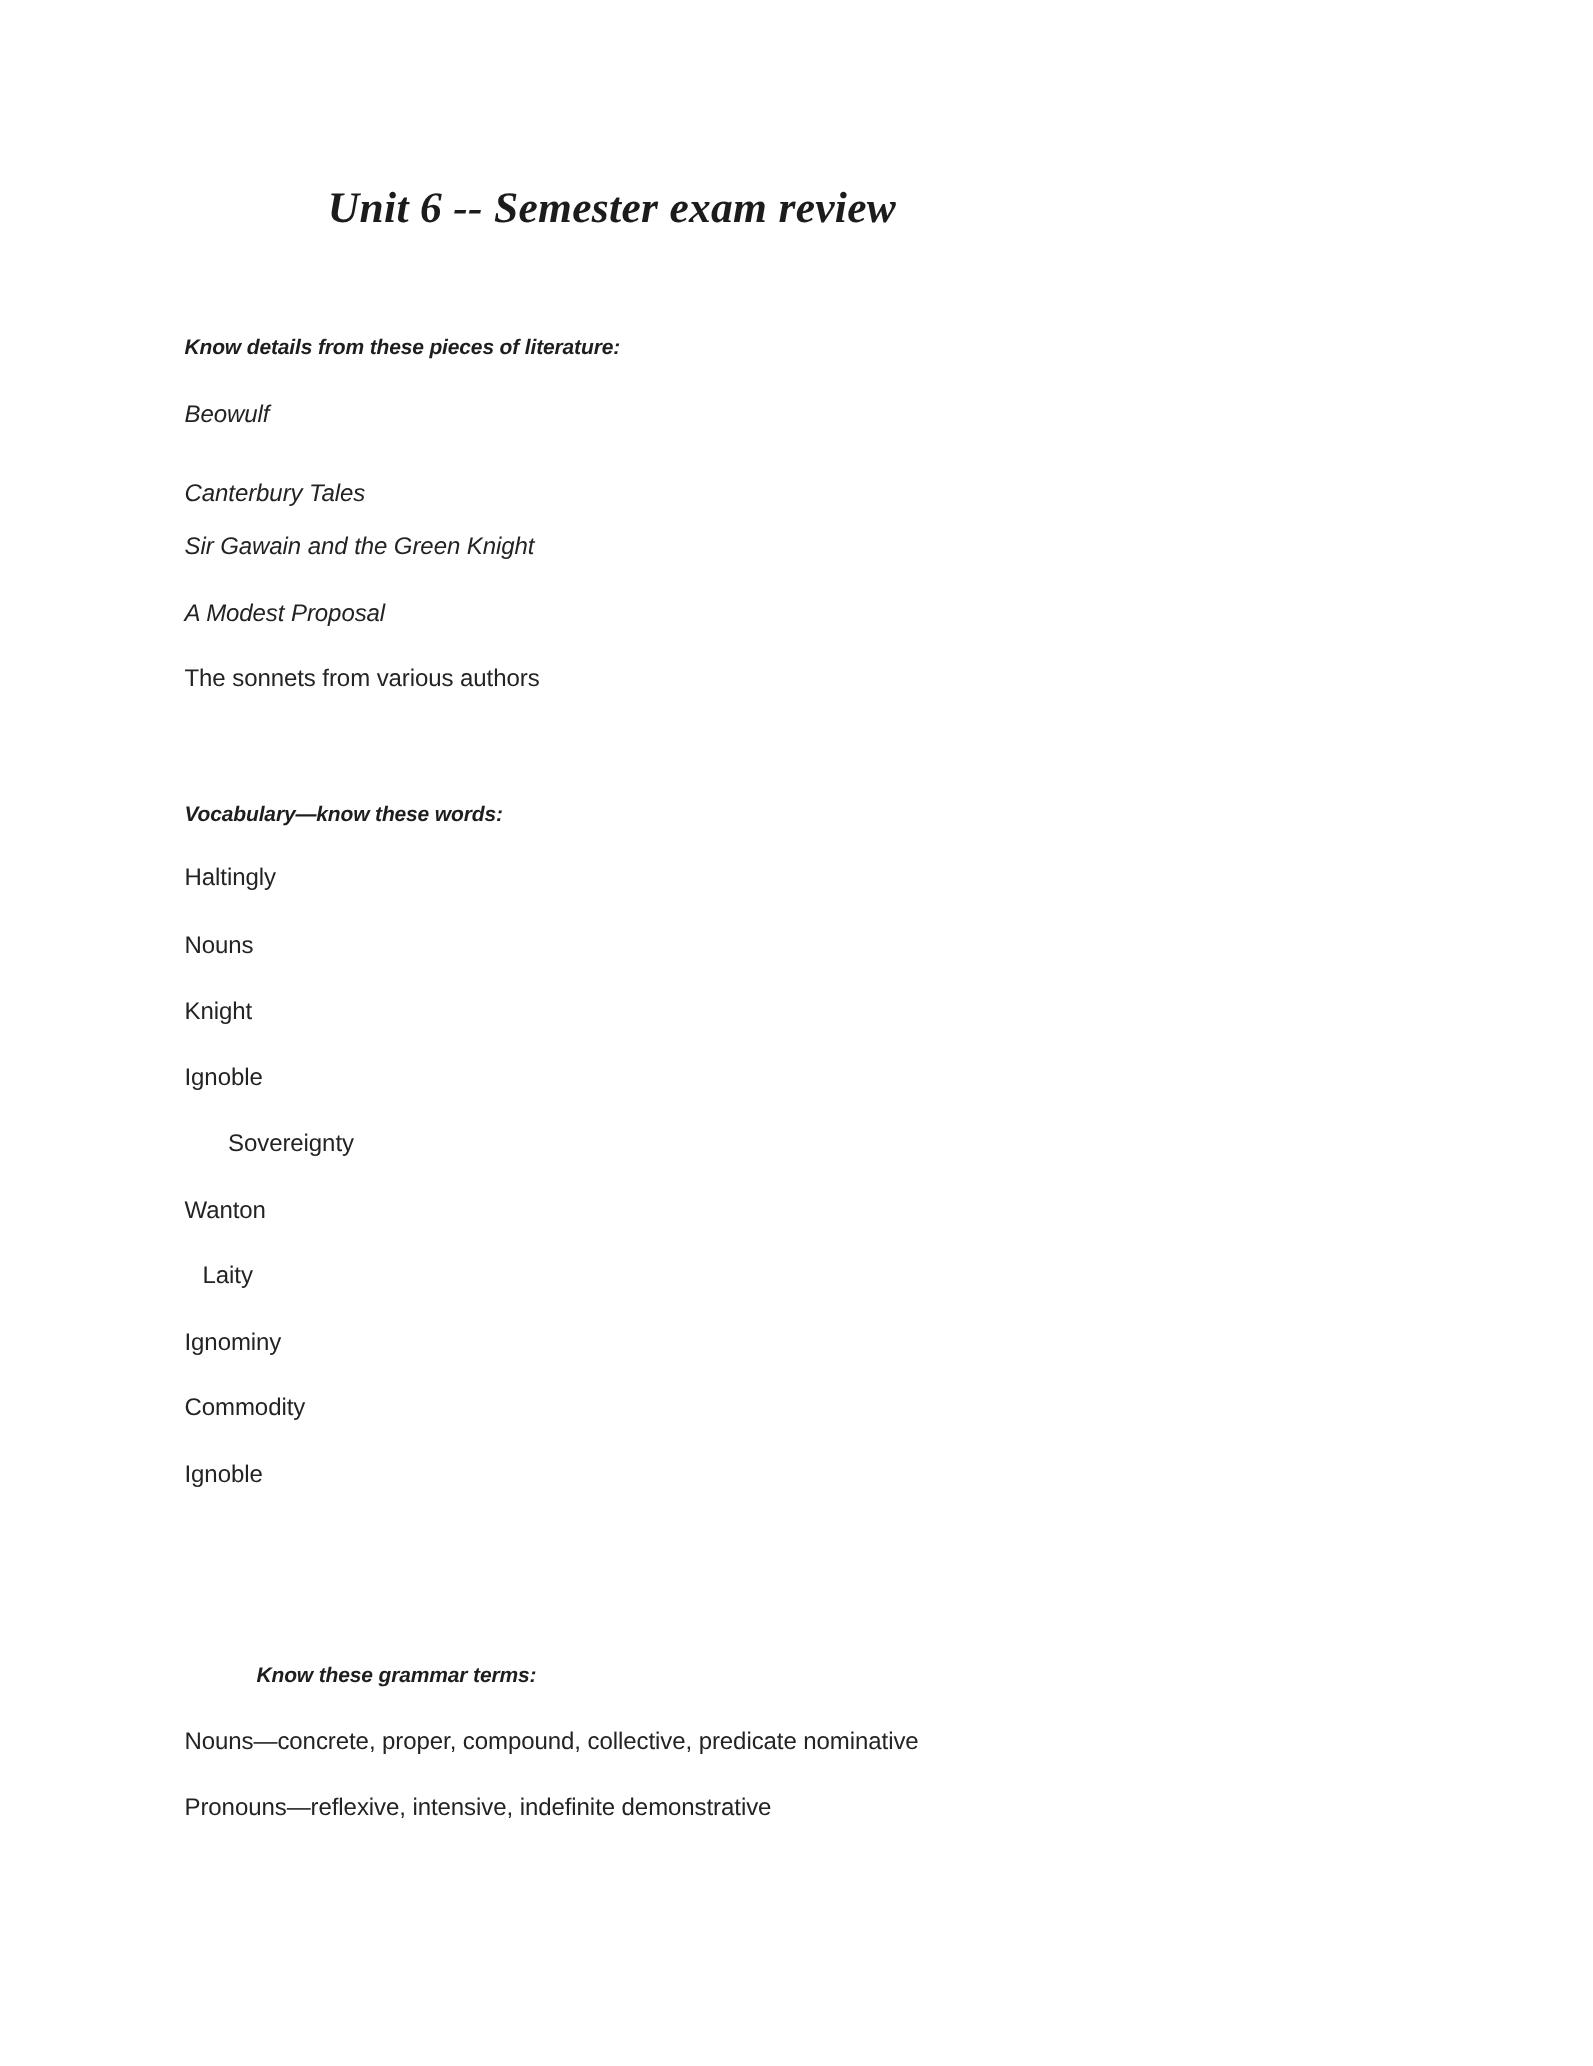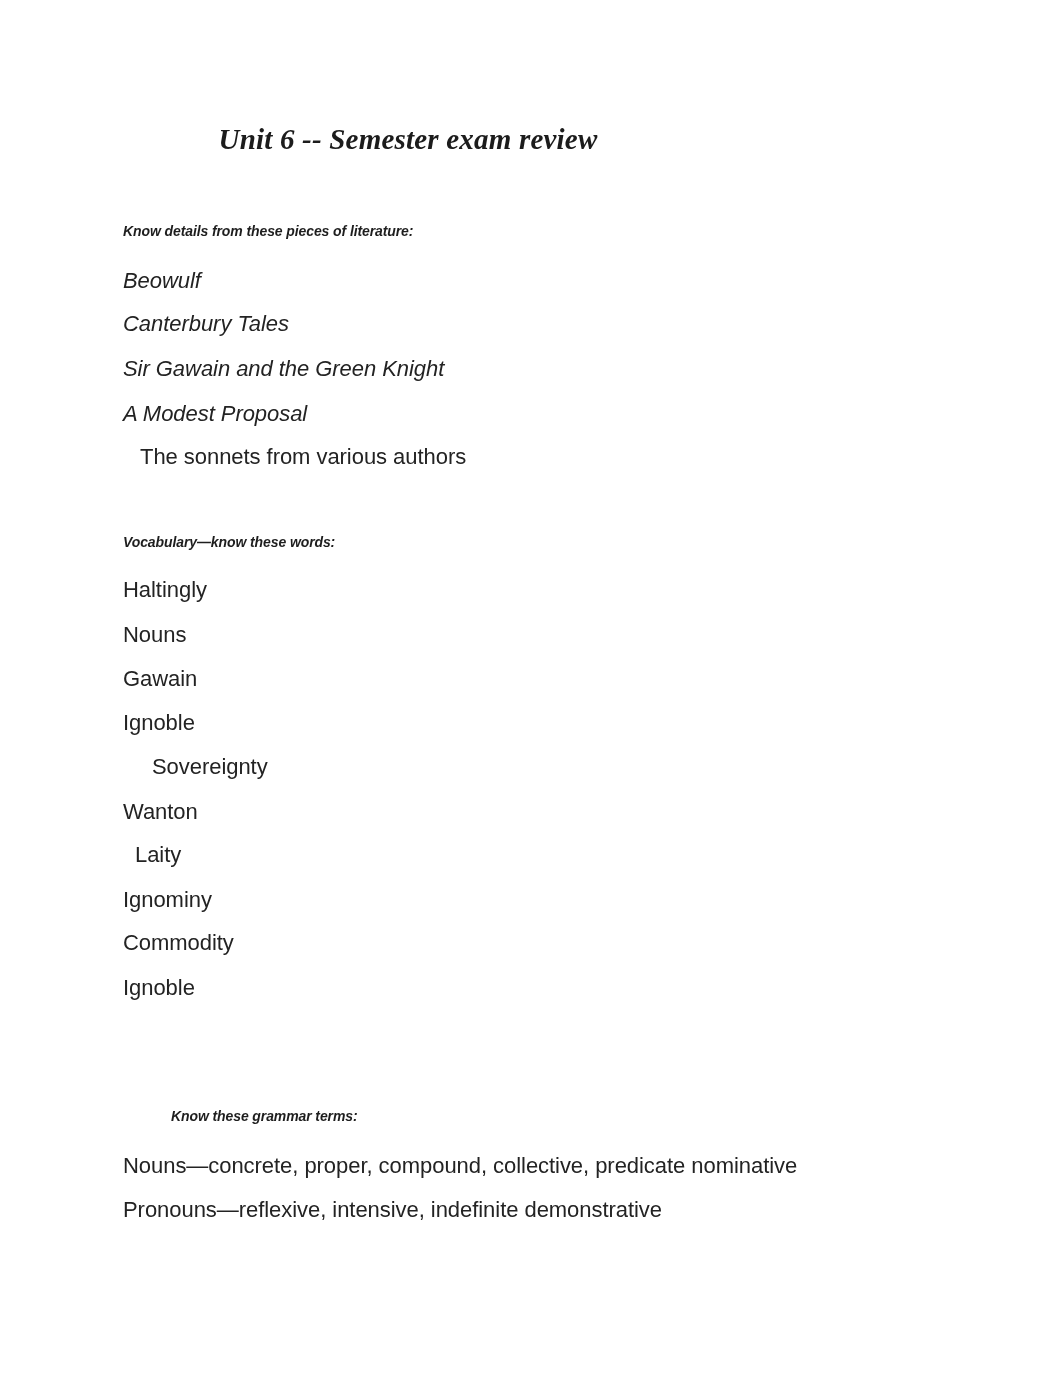--- a/index.html
+++ b/index.html
@@ -47,21 +47,21 @@
     font-size: 14px;
     color: #1e1e1e;
     white-space: pre;
     letter-spacing: -0.1px;
   }
 
   
   .body-line {
     font-family: "Liberation Sans", "DejaVu Sans", sans-serif;
     font-weight: normal;
-    font-size: 22px;
+    font-size: 16px;
     color: #232323;
     white-space: pre;
     letter-spacing: -0.05px;
   }
   .body-line.italic {
     font-style: italic;
   }
 
   .abs {
     position: absolute;
@@ -71,28 +71,28 @@
 </head>
 <body>
 
 <div class="page">
 
   <h1 class="doc-title">Unit 6 -- Semester exam review</h1>
 
   <div class="content" id="content-root">
       <div class="abs section-heading" style="top: 223px;">Know details from these pieces of literature:</div>
       <div class="abs body-line italic" style="top: 268px;">Beowulf</div>
-      <div class="abs body-line italic" style="top: 311px;">Canterbury Tales</div>
+      <div class="abs body-line italic" style="top: 321px;">Canterbury Tales</div>
       <div class="abs body-line italic" style="top: 356px;">Sir Gawain and the Green Knight</div>
       <div class="abs body-line italic" style="top: 401px;">A Modest Proposal</div>
-      <div class="abs body-line" style="top: 444px; margin-left: 17px;">The sonnets from various authors</div>
+      <div class="abs body-line" style="top: 444px;">The sonnets from various authors</div>
       <div class="abs section-heading" style="top: 534px;">Vocabulary—know these words:</div>
       <div class="abs body-line" style="top: 577px;">Haltingly</div>
       <div class="abs body-line" style="top: 622px;">Nouns</div>
-      <div class="abs body-line" style="top: 666px;">Gawain</div>
+      <div class="abs body-line" style="top: 666px;">Knight</div>
       <div class="abs body-line" style="top: 710px;">Ignoble</div>
       <div class="abs body-line" style="top: 754px; margin-left: 29px;">Sovereignty</div>
       <div class="abs body-line" style="top: 799px;">Wanton</div>
       <div class="abs body-line" style="top: 842px; margin-left: 12px;">Laity</div>
       <div class="abs body-line" style="top: 887px;">Ignominy</div>
       <div class="abs body-line" style="top: 930px;">Commodity</div>
       <div class="abs body-line" style="top: 975px;">Ignoble</div>
       <div class="abs section-heading" style="top: 1108px; margin-left: 48px;">Know these grammar terms:</div>
       <div class="abs body-line" style="top: 1153px;">Nouns—concrete, proper, compound, collective, predicate nominative</div>
       <div class="abs body-line" style="top: 1197px;">Pronouns—reflexive, intensive, indefinite demonstrative</div>

